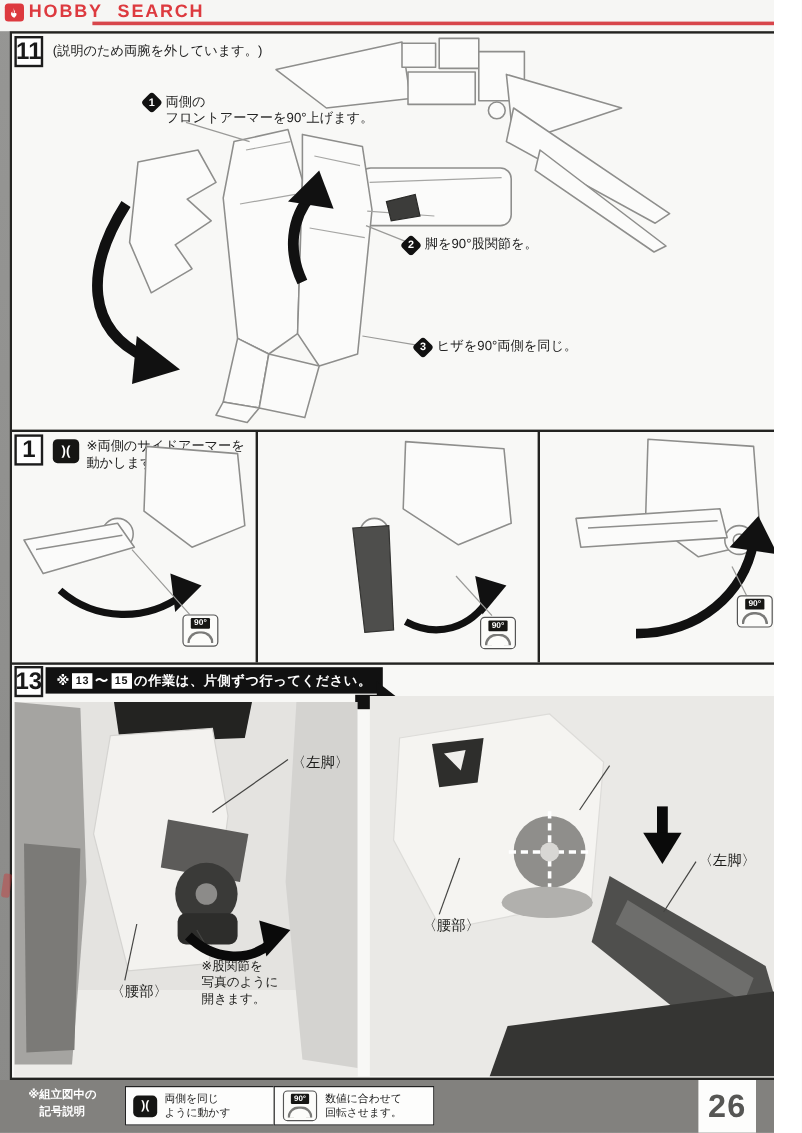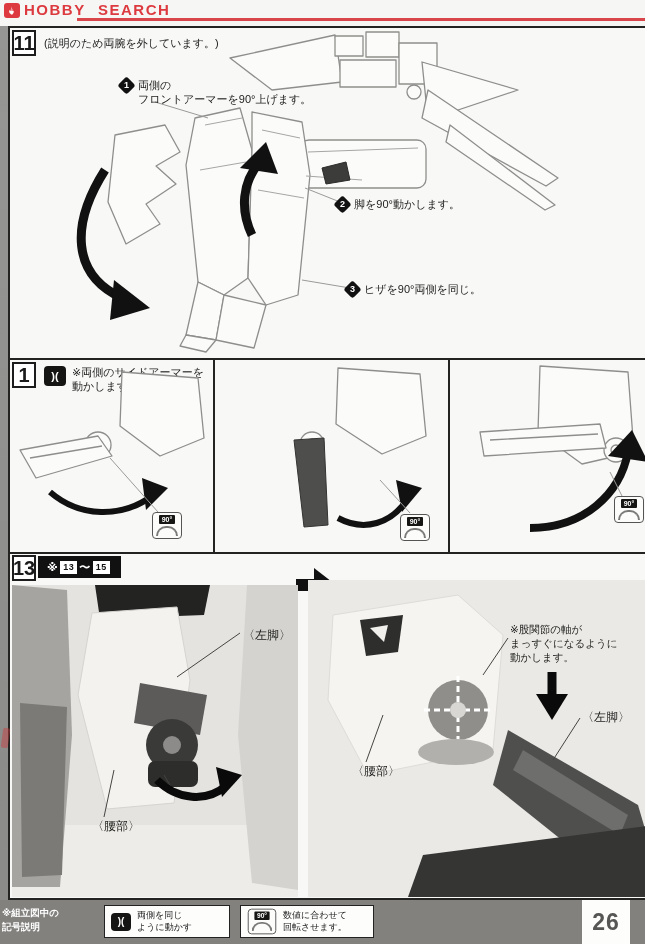--- a/index.html
+++ b/index.html
@@ -42,28 +42,28 @@
   
   .bar13{position:absolute;left:38px;top:556px;height:22px;background:#111;color:#fff;display:flex;
     align-items:center;padding:0 9px;font-size:11px;font-weight:bold;letter-spacing:.5px}
   .boxnum{background:#fff;color:#111;font-size:9px;line-height:13px;padding:0 3px;margin:0 2px;font-weight:bold}
   
   .photo{position:absolute}
   .plabel{position:absolute;font-size:12px;color:#1c1c1a}
   .pnote{position:absolute;font-size:10.5px;line-height:1.35;color:#1c1c1a;white-space:pre-line}
   
   .bottombar{position:absolute;left:0;top:900px;width:668px;height:44px;background:#82817e}
-  .legend-title{position:absolute;left:2px;top:906px;width:100px;text-align:left;color:#fff;
+  .legend-title{position:absolute;left:2px;top:906px;width:100px;text-align:center;color:#fff;
     font-size:9.5px;font-weight:bold;line-height:1.45;white-space:pre-line}
   .legend-box{position:absolute;top:905px;height:33px;background:#fdfdfc;border:1px solid #222;
     box-sizing:border-box;display:flex;align-items:center;gap:6px;padding:0 6px;font-size:9px;line-height:1.3}
   .pagenum-box{position:absolute;left:582px;top:900px;width:48px;height:44px;background:#fdfdfc;
     display:flex;align-items:center;justify-content:center}
   .pagenum{font-size:27px;font-weight:bold;color:#56здesь}
-  .pagenum{font-size:23px;font-weight:bold;color:#565654;letter-spacing:1px}
+  .pagenum{font-size:27px;font-weight:bold;color:#565654;letter-spacing:1px}
   .smudge{position:absolute;left:2px;top:728px;width:7px;height:20px;background:rgba(205,60,60,.45);
     border-radius:2px;transform:rotate(8deg)}
 </style>
 </head>
 <body>
 
 <div id="canvas">
 
   <div class="banner">
     <span class="logo-box">
@@ -130,21 +130,21 @@
     <span class="dnum">
         <i>1</i>
       </span>
     <span class="ml">両側の
 フロントアーマーを90°上げます。</span>
   </div>
   <div class="ann" style="left:336px;top:197px">
     <span class="dnum">
         <i>2</i>
       </span>
-    <span class="ml">脚を90°動かします。</span>
+    <span class="ml">脚を90°股関節を。</span>
   </div>
   <div class="ann" style="left:346px;top:282px">
     <span class="dnum">
         <i>3</i>
       </span>
     <span class="ml">ヒザを90°両側を同じ。</span>
   </div>
 
   <div class="numbox" style="left:12px;top:362px">1</div>
   <div class="bs-icon" style="left:44px;top:366px">)(</div>
@@ -198,20 +198,21 @@
     <span class="gauge-val">90°</span>
       <span class="gauge-fan"></span>
   </div>
 
   <div class="numbox" style="left:12px;top:555px">13</div>
   <div class="bar13">
     <span>※</span>
     <span class="boxnum">13</span>
     <span>〜</span>
     <span class="boxnum">15</span>
+    <span>の作業は、片側ずつ行ってください。</span>
   </div>
 
   <svg class="art" style="left:294px;top:566px" width="44" height="38" viewBox="0 0 44 38">
     <rect x="2" y="13" width="19" height="12" fill="#111"></rect>
     <polygon points="20,2 42,19 20,36" fill="#111"></polygon>
   </svg>
 
   <svg class="photo" style="left:12px;top:585px" width="286" height="312" viewBox="0 0 286 312">
     <rect width="286" height="312" fill="#e4e3e0"></rect>
     <rect y="240" width="286" height="72" fill="#edece9"></rect>
@@ -226,20 +227,23 @@
     <rect x="136" y="176" width="50" height="26" rx="7" fill="#2d2d2b"></rect>
     <g stroke="#444442" stroke-width="1">
       <line x1="228" y1="48" x2="165" y2="92"></line>
       <line x1="92" y1="232" x2="102" y2="185"></line>
       <line x1="165" y1="212" x2="152" y2="190"></line>
     </g>
     <path d="M 145 195 C 165 215 195 218 215 200" stroke="#0a0a0a" stroke-width="8" fill="none"></path>
     <polygon points="230,190 204,182 210,212" fill="#0a0a0a"></polygon>
   </svg>
   <span class="plabel" style="left:243px;top:627px">〈左脚〉</span>
+  <span class="pnote" style="left:168px;top:798px">※股関節を
+写真のように
+開きます。</span>
   <span class="plabel" style="left:92px;top:818px">〈腰部〉</span>
 
   <svg class="photo" style="left:308px;top:580px" width="346" height="317" viewBox="0 0 346 317">
     <rect width="346" height="317" fill="#eae9e6"></rect>
     <polygon points="25,35 150,15 195,55 185,170 60,195 20,120" fill="#f5f4f1" stroke="#dddcd9"></polygon>
     <polygon points="52,40 95,35 90,72 58,76" fill="#2e2e2c"></polygon>
     <polygon points="62,48 80,45 76,62" fill="#f0efec"></polygon>
     <circle cx="150" cy="130" r="30" fill="#8f8e8b"></circle>
     <g stroke="#ffffff" stroke-width="3" stroke-dasharray="6 4">
       <line x1="150" y1="96" x2="150" y2="164"></line>
@@ -251,36 +255,33 @@
     <polygon points="215,170 320,235 312,255 205,190" fill="#6e6e6c"></polygon>
     <polygon points="115,275 346,245 346,317 100,317" fill="#353533"></polygon>
     <g stroke="#444442" stroke-width="1">
       <line x1="200" y1="58" x2="175" y2="95"></line>
       <line x1="272" y1="138" x2="245" y2="180"></line>
       <line x1="58" y1="182" x2="75" y2="135"></line>
     </g>
     <path d="M 244 92 L 244 118" stroke="#0a0a0a" stroke-width="9" fill="none"></path>
     <polygon points="244,140 228,114 260,114" fill="#0a0a0a"></polygon>
   </svg>
-  <span class="pnote" style="left:510px;top:622px">※股関節の軸が
-まっすぐになるように
-動かします。</span>
   <span class="plabel" style="left:582px;top:709px">〈左脚〉</span>
   <span class="plabel" style="left:352px;top:763px">〈腰部〉</span>
 
   <div class="bottombar"></div>
   <div class="legend-title ml">※組立図中の
 記号説明</div>
 
   <div class="legend-box" style="left:104px;width:126px">
     <span class="bs-icon inline">)(</span>
     <span class="ml">両側を同じ
 ように動かす</span>
   </div>
-  <div class="legend-box" style="left:240px;width:134px">
+  <div class="legend-box" style="left:228px;width:134px">
     <span class="gauge inline">
       <span class="gauge-val">90°</span>
         <span class="gauge-fan"></span>
     </span>
     <span class="ml">数値に合わせて
 回転させます。</span>
   </div>
 
   <div class="pagenum-box">
     <span class="pagenum">26</span>

